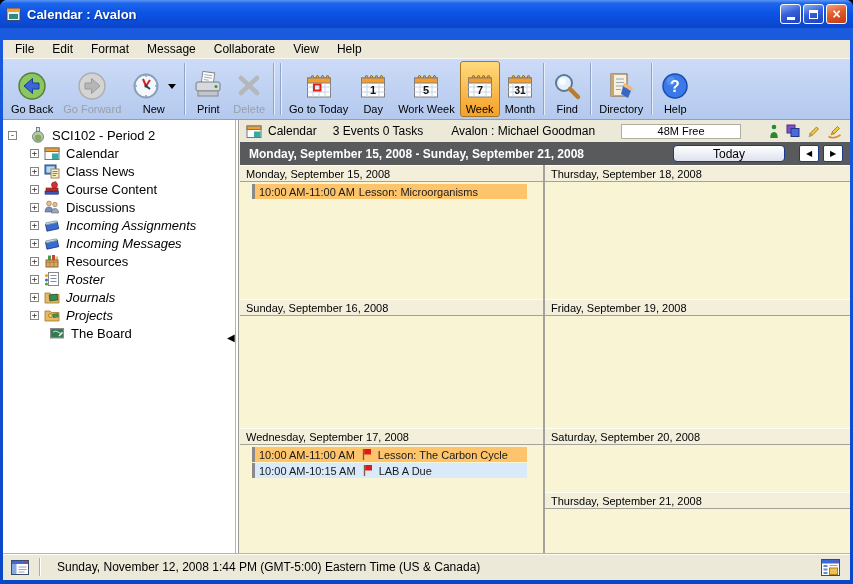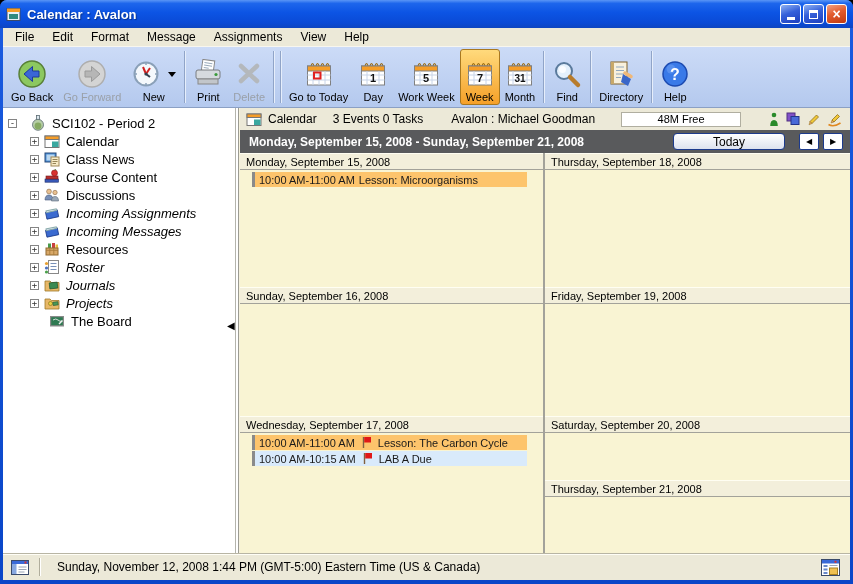--- a/index.html
+++ b/index.html
@@ -1,18 +1,18 @@
 <!DOCTYPE html>
 <html><head>
 <meta charset="utf-8">
 <style>
 *{margin:0;padding:0;box-sizing:border-box;}
 html,body{width:853px;height:584px;}
 body{font-family:"Liberation Sans",sans-serif;color:#000;background:#000;}
-.window{width:853px;height:584px;display:flex;flex-direction:column;background:linear-gradient(180deg,#1a5be0,#0a46c8);border-radius:7px 7px 0 0;overflow:hidden;}
+.window{width:853px;height:584px;display:flex;flex-direction:column;background:linear-gradient(180deg,#1a5be0,#0a46c8);border-radius:7px 7px 0 0;overflow:hidden;gap:12px;}
 
 .titlebar{height:28px;flex:none;display:flex;align-items:center;padding:0 6px;gap:5px;background:linear-gradient(180deg,#5a96f6 0%,#1d66ec 12%,#0c54e4 45%,#0a4ad6 82%,#0d45c0 100%);}
 .titleicon{width:16px;height:16px;flex:none;display:flex;}
 .title{color:#fff;font-weight:bold;font-size:13px;text-shadow:1px 1px 1px rgba(0,30,90,.6);flex:1;white-space:nowrap;}
 .winbtns{display:flex;gap:2px;}
 .winbtn{width:21px;height:20px;border-radius:3px;border:1px solid #fff;background:linear-gradient(160deg,#8fb2f2 0%,#3560da 45%,#1d3fbe 100%);display:flex;align-items:center;justify-content:center;color:#fff;}
 .winbtn.close{background:linear-gradient(160deg,#f2a182 0%,#e25b2d 45%,#c03a10 100%);font-size:14px;font-weight:bold;line-height:1;}
 .glyph-min{width:8px;height:3px;background:#fff;margin-top:9px;}
 .glyph-max{width:9px;height:9px;border:1px solid #fff;border-top:3px solid #fff;}
 
@@ -105,21 +105,21 @@
     </div>
   </div>
 
   <div class="frame">
 
     <div class="menubar">
       <span class="menuitem">File</span>
       <span class="menuitem">Edit</span>
       <span class="menuitem">Format</span>
       <span class="menuitem">Message</span>
-      <span class="menuitem">Assignments</span>
+      <span class="menuitem">Collaborate</span>
       <span class="menuitem">View</span>
       <span class="menuitem">Help</span>
     </div>
 
     <div class="toolbar">
       <div class="tbtn">
         <span class="ticon">
             <svg width="30" height="30">
               <circle cx="15" cy="15" r="13" fill="#8cc860" stroke="#588038" stroke-width="1.5"></circle>
               <path d="M22,12 h-6.5 v-4.5 l-8.5,7.5 8.5,7.5 v-4.5 h6.5 z" fill="#3a66d8" stroke="#1c3a9c"></path>

